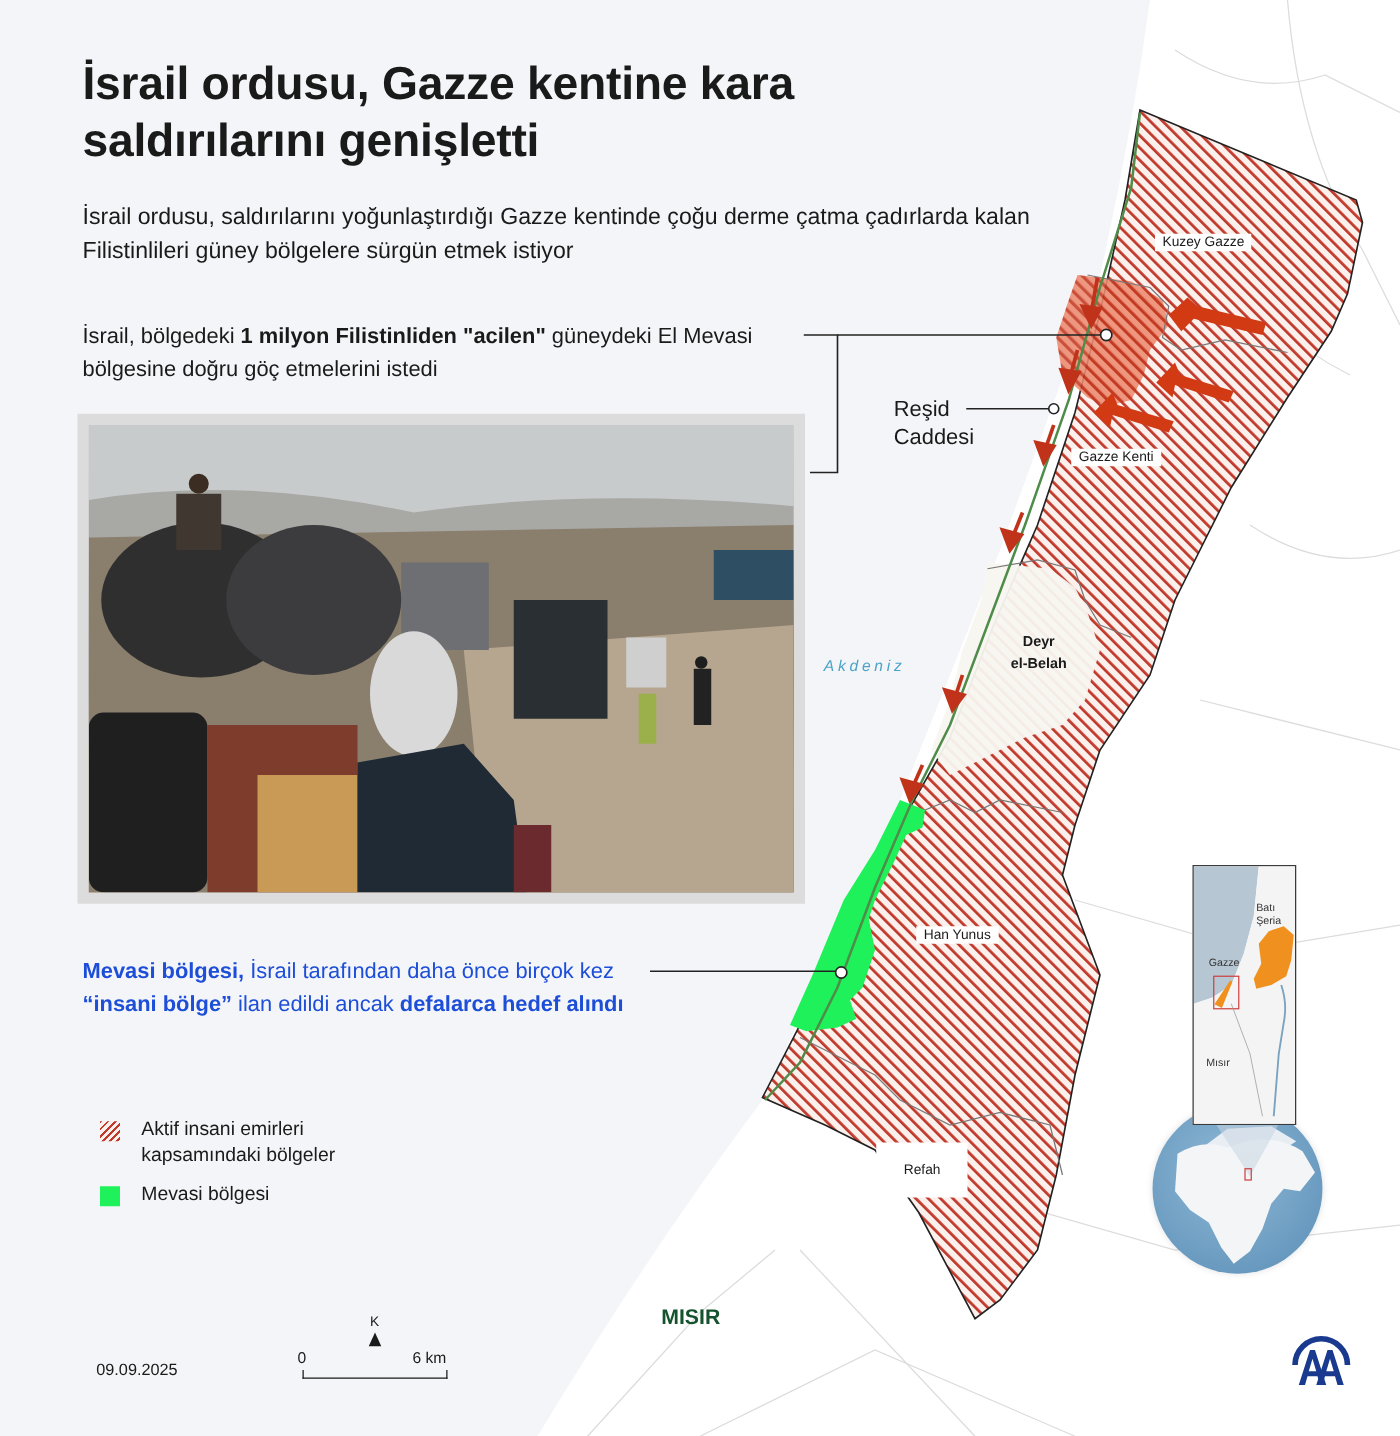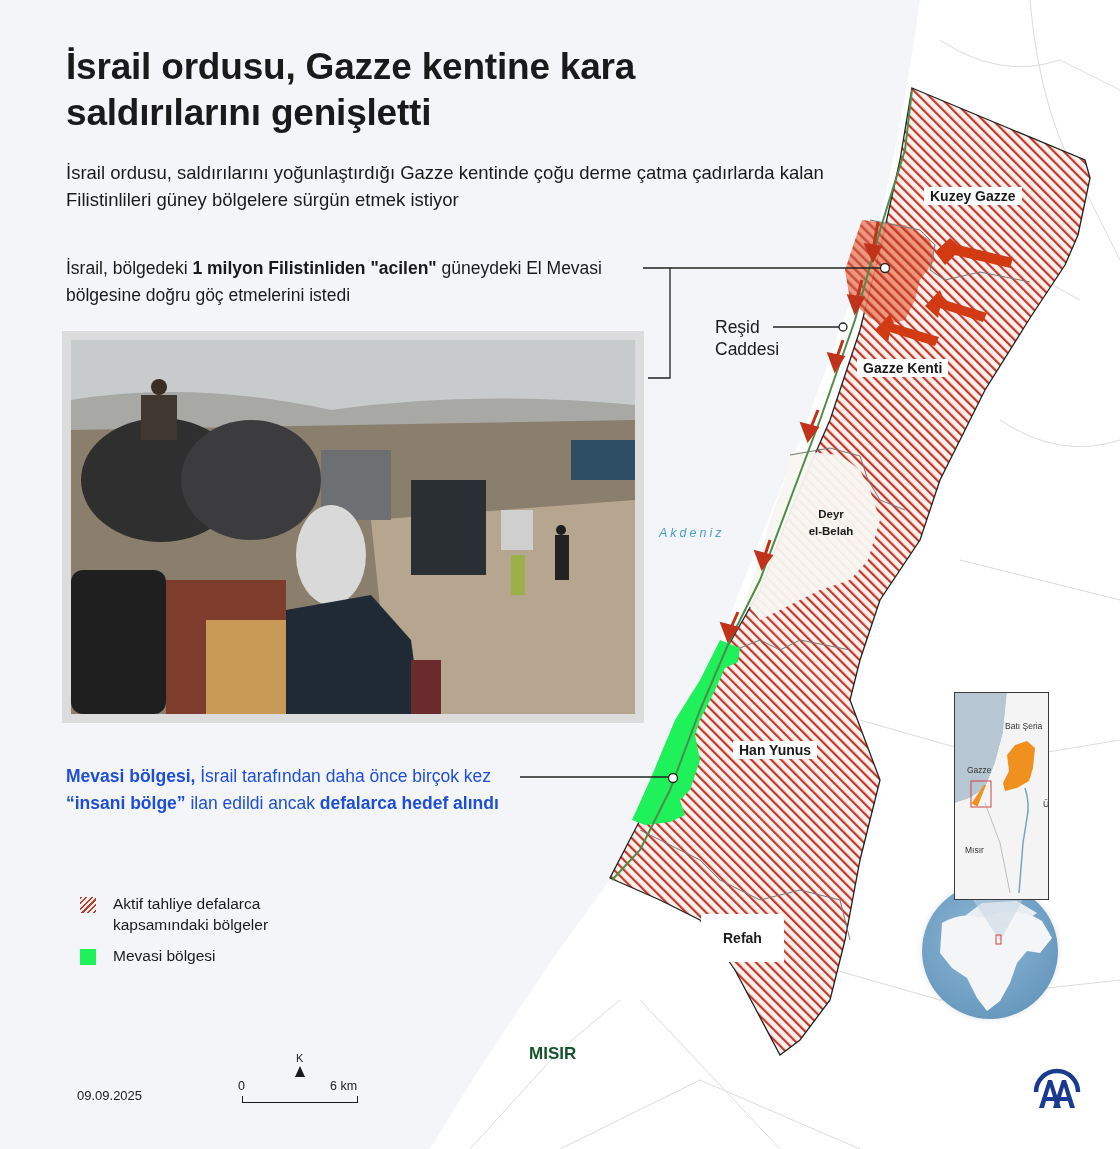--- a/index.html
+++ b/index.html
@@ -72,42 +72,42 @@
   .scale .k { position: absolute; left: 58px; top: 0; font-size: 11px; }
   .scale .n-arrow { position: absolute; left: 57px; top: 14px; width: 0; height: 0;
     border-left: 5px solid transparent; border-right: 5px solid transparent; border-bottom: 11px solid #1a1a1a; }
   .scale .zero { position: absolute; left: 0; top: 27px; }
   .scale .six { position: absolute; left: 92px; top: 27px; }
   .scale .bar { position: absolute; left: 4px; top: 44px; width: 116px; height: 7px;
     border: 1.5px solid #1a1a1a; border-top: none; }
 
   .map-label {
     position: absolute; background: #fff; padding: 1px 6px;
-    font-family: "Liberation Sans", sans-serif; font-weight: 700; font-size: 14px; color: #1a1a1a;
+    font-family: "Liberation Sans", sans-serif; font-weight: 400; font-size: 11px; color: #1a1a1a;
     z-index: 6; white-space: nowrap;
   }
   .plain-label {
     position: absolute; font-family: "Liberation Sans", sans-serif; font-weight: 700;
     font-size: 11.5px; color: #1a1a1a; z-index: 6; text-align: center; line-height: 17px;
   }
   .street-label {
     position: absolute; left: 715px; top: 316px; font-family: "Liberation Sans", sans-serif;
     font-size: 17.5px; line-height: 22px; color: #1a1a1a; z-index: 6;
   }
   .sea-label {
     position: absolute; left: 659px; top: 526px; font-family: "Liberation Sans", sans-serif;
     font-style: italic; font-size: 12.5px; letter-spacing: 3px; color: #4aa3c8; z-index: 6;
   }
   .misir {
     position: absolute; left: 529px; top: 1044px; font-family: "Liberation Sans", sans-serif;
     font-weight: 700; font-size: 17px; color: #14532d; z-index: 6;
   }
 
   .inset {
-    position: absolute; left: 954px; top: 692px; width: 95px; height: 208px;
+    position: absolute; left: 954px; top: 692px; width: 83px; height: 208px;
     border: 1.5px solid #3a3a3a; background: #fafafa; overflow: hidden; z-index: 8;
   }
   .inset svg { display: block; }
   .inset-label { position: absolute; font-family: "Liberation Sans", sans-serif; font-size: 8.5px; color: #333; }
 
   .globe {
     position: absolute; left: 922px; top: 883px; width: 136px; height: 136px; border-radius: 50%;
     z-index: 7; overflow: hidden;
     background: radial-gradient(circle at 45% 40%, #8fb8d6 0%, #6f9fc3 60%, #5a8cb4 100%);
     box-shadow: 0 0 6px rgba(0,0,0,0.12);
@@ -259,21 +259,21 @@
   <div>Reşid</div>
   <div>Caddesi</div>
 </div>
 <span class="sea-label">Akdeniz</span>
 <span class="misir">MISIR</span>
 
 <div class="legend">
   <div class="legend-row">
     <span class="swatch hatch"></span>
     <span class="legend-label">
-      <span>Aktif tahliye defalarca</span><br>
+      <span>Aktif insani emirleri</span><br>
       <span>kapsamındaki bölgeler</span>
     </span>
   </div>
   <div class="legend-row">
     <span class="swatch green"></span>
     <span class="legend-label">Mevasi bölgesi</span>
   </div>
 </div>
 
 <div class="scale">

